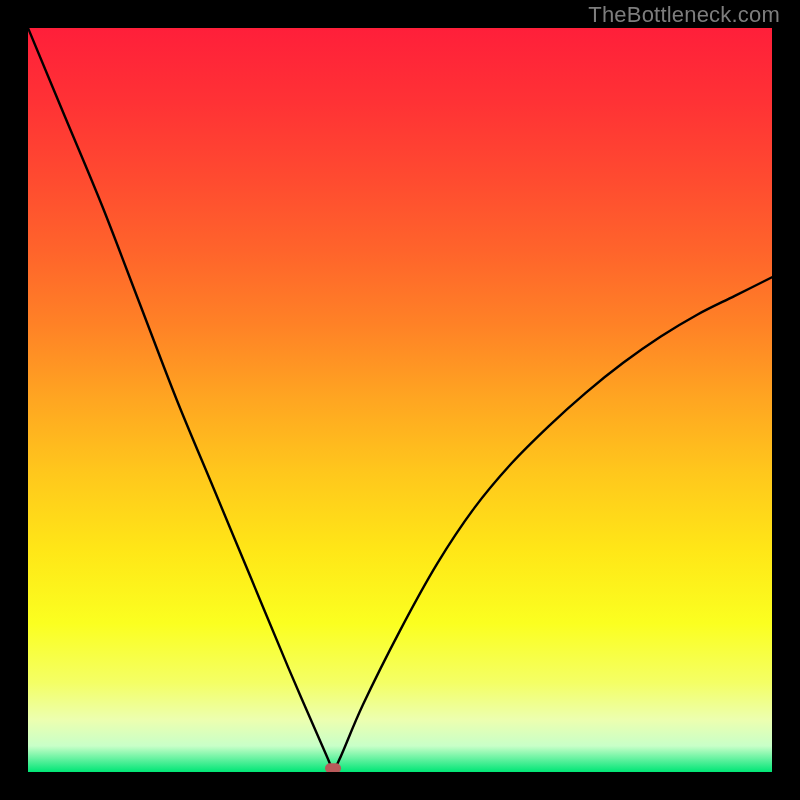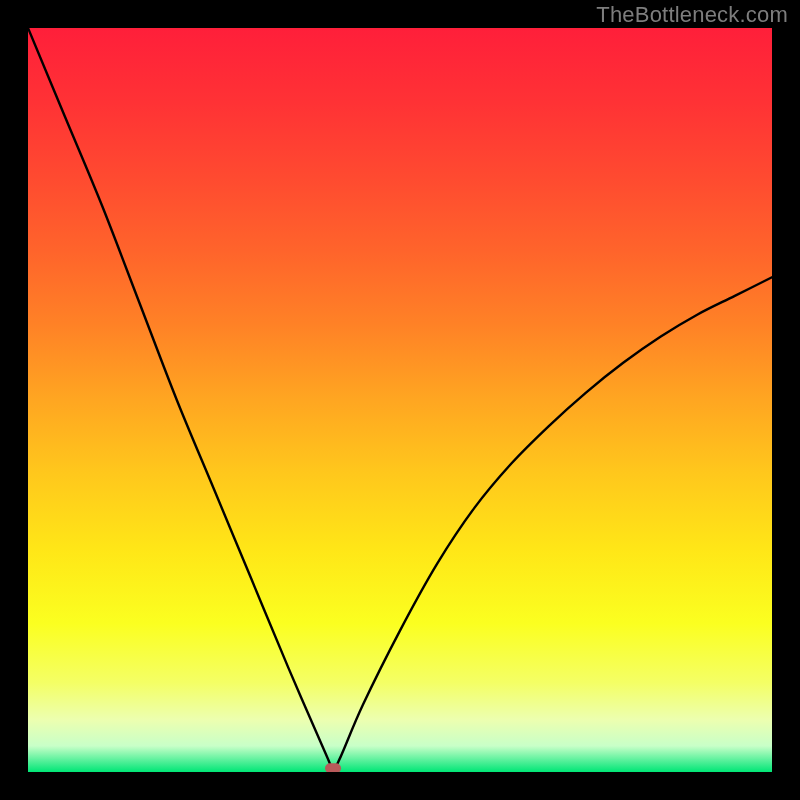--- a/index.html
+++ b/index.html
@@ -36,21 +36,21 @@
   .curve-svg {
     position: absolute;
     left: 0;
     top: 0;
     width: 100%;
     height: 100%;
   }
   .watermark {
     position: absolute;
     top: 2px;
-    right: 12px;
+    right: 20px;
     font-family: Arial, Helvetica, sans-serif;
     font-size: 22px;
     color: #7d7d7d;
     letter-spacing: 0.2px;
   }
 </style>
 </head>
 <body>
 
 <div class="frame">

